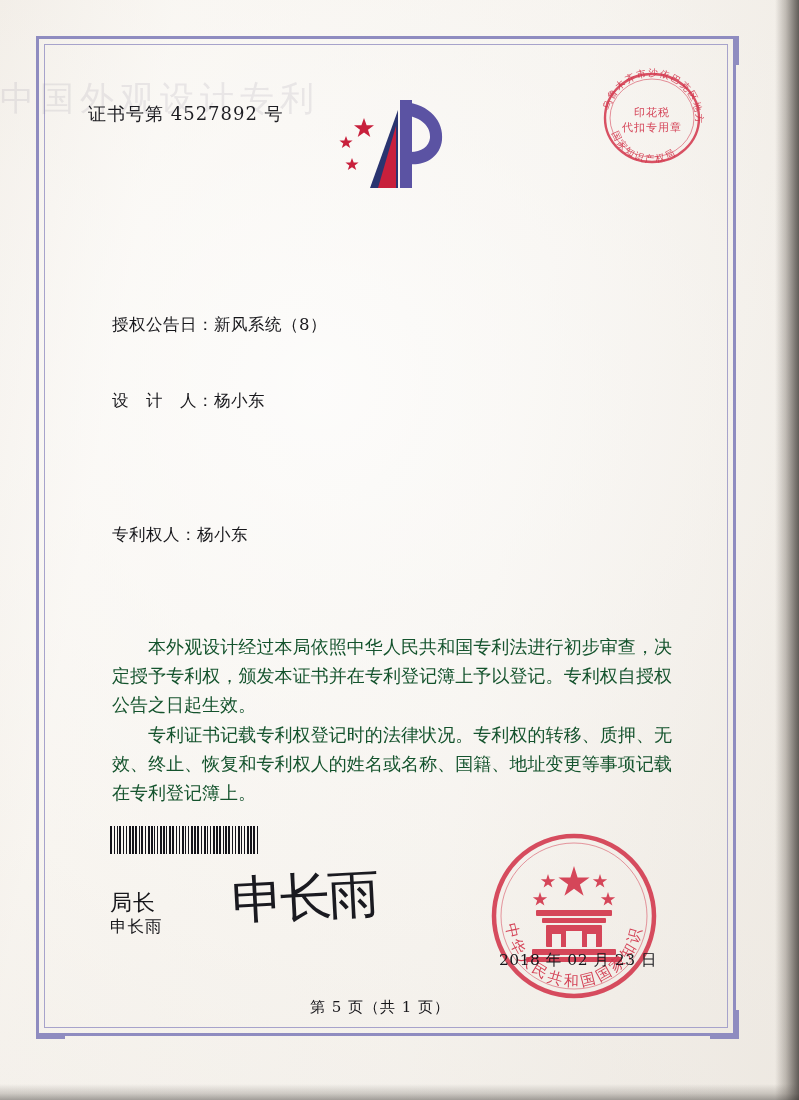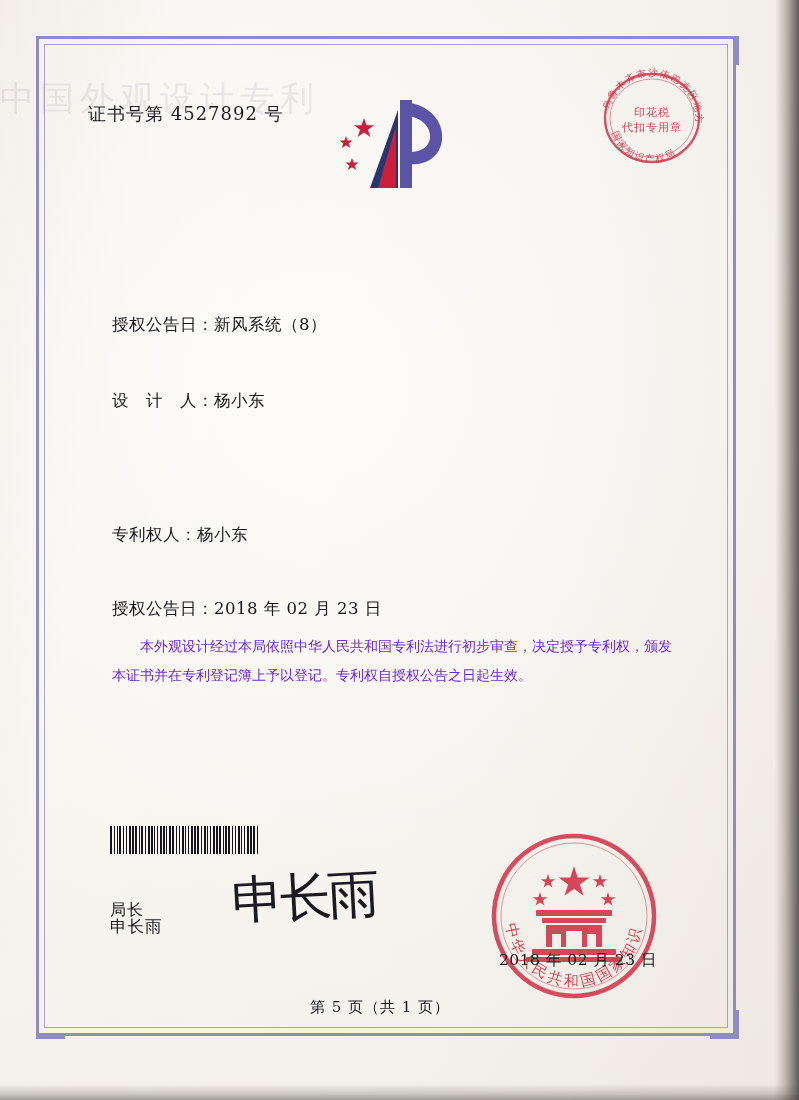--- a/index.html
+++ b/index.html
@@ -141,23 +141,23 @@
   #field-2 { top: 430px; }
   #field-3 { top: 483px; }
   #field-4 { top: 524px; }
   #field-5 { top: 598px; }
 
   
   #body-text {
     position: absolute;
     left: 112px; top: 632px;
     width: 560px;
-    font-size: 14px;
+    font-size: 18px;
     line-height: 29px;
-    color: #6d28d9;
+    color: #14532d;
     text-align: justify;
     font-family: "DejaVu Serif", serif;
   }
   #body-text p {
     margin: 0 0 1px 0;
     text-indent: 2em;
   }
 
   
   #barcode {
@@ -169,25 +169,24 @@
     display: inline-block;
     height: 100%;
     background: #14141a;
     vertical-align: top;
   }
 
   
   #director-label {
     position: absolute;
     left: 110px; top: 888px;
-    font-size: 16px;
+    font-size: 22px;
     color: #17171b;
     letter-spacing: 1px;
     font-family: "DejaVu Serif", serif;
-    margin-top: 12px;
   }
   #director-name {
     position: absolute;
     left: 110px; top: 916px;
     font-size: 16.5px;
     color: #17171b;
     letter-spacing: 1px;
     font-family: "DejaVu Serif", serif;
   }
   #handwritten-signature {
@@ -288,26 +287,24 @@
 
   <div class="field" id="field-0">
     <span class="lab">授权公告日：</span><span class="val">新风系统（8）</span>
   </div>
   <div class="field" id="field-1">
     <span class="lab">设　计　人：</span><span class="val">杨小东</span>
   </div>
   <div class="field" id="field-4">
     <span class="lab">专利权人：</span><span class="val">杨小东</span>
   </div>
-  <div class="field" id="field-5">
-    <span class="lab">授权公告日：</span><span class="val">2018 年 02 月 23 日</span>
-  </div>
 
   <div id="body-text">
     <p>本外观设计经过本局依照中华人民共和国专利法进行初步审查，决定授予专利权，颁发本证书并在专利登记簿上予以登记。专利权自授权公告之日起生效。</p>
+    <p>专利证书记载专利权登记时的法律状况。专利权的转移、质押、无效、终止、恢复和专利权人的姓名或名称、国籍、地址变更等事项记载在专利登记簿上。</p>
   </div>
 
   <div id="barcode"><i style="width:2px;background:#14141a"></i><i style="width:2px;background:transparent"></i><i style="width:1px;background:#14141a"></i><i style="width:2px;background:transparent"></i><i style="width:1px;background:#14141a"></i><i style="width:1px;background:transparent"></i><i style="width:2px;background:#14141a"></i><i style="width:2px;background:transparent"></i><i style="width:1px;background:#14141a"></i><i style="width:2px;background:transparent"></i><i style="width:1px;background:#14141a"></i><i style="width:2px;background:transparent"></i><i style="width:2px;background:#14141a"></i><i style="width:1px;background:transparent"></i><i style="width:2px;background:#14141a"></i><i style="width:1px;background:transparent"></i><i style="width:2px;background:#14141a"></i><i style="width:2px;background:transparent"></i><i style="width:1px;background:#14141a"></i><i style="width:1px;background:transparent"></i><i style="width:2px;background:#14141a"></i><i style="width:2px;background:transparent"></i><i style="width:1px;background:#14141a"></i><i style="width:2px;background:transparent"></i><i style="width:2px;background:#14141a"></i><i style="width:1px;background:transparent"></i><i style="width:2px;background:#14141a"></i><i style="width:1px;background:transparent"></i><i style="width:1px;background:#14141a"></i><i style="width:2px;background:transparent"></i><i style="width:1px;background:#14141a"></i><i style="width:2px;background:transparent"></i><i style="width:2px;background:#14141a"></i><i style="width:1px;background:transparent"></i><i style="width:2px;background:#14141a"></i><i style="width:1px;background:transparent"></i><i style="width:1px;background:#14141a"></i><i style="width:2px;background:transparent"></i><i style="width:2px;background:#14141a"></i><i style="width:1px;background:transparent"></i><i style="width:2px;background:#14141a"></i><i style="width:2px;background:transparent"></i><i style="width:1px;background:#14141a"></i><i style="width:2px;background:transparent"></i><i style="width:1px;background:#14141a"></i><i style="width:2px;background:transparent"></i><i style="width:2px;background:#14141a"></i><i style="width:1px;background:transparent"></i><i style="width:1px;background:#14141a"></i><i style="width:2px;background:transparent"></i><i style="width:1px;background:#14141a"></i><i style="width:2px;background:transparent"></i><i style="width:2px;background:#14141a"></i><i style="width:1px;background:transparent"></i><i style="width:2px;background:#14141a"></i><i style="width:1px;background:transparent"></i><i style="width:2px;background:#14141a"></i><i style="width:2px;background:transparent"></i><i style="width:1px;background:#14141a"></i><i style="width:2px;background:transparent"></i><i style="width:2px;background:#14141a"></i><i style="width:1px;background:transparent"></i><i style="width:1px;background:#14141a"></i><i style="width:2px;background:transparent"></i><i style="width:1px;background:#14141a"></i><i style="width:2px;background:transparent"></i><i style="width:2px;background:#14141a"></i><i style="width:1px;background:transparent"></i><i style="width:2px;background:#14141a"></i><i style="width:1px;background:transparent"></i><i style="width:2px;background:#14141a"></i><i style="width:2px;background:transparent"></i><i style="width:1px;background:#14141a"></i><i style="width:1px;background:transparent"></i><i style="width:2px;background:#14141a"></i><i style="width:1px;background:transparent"></i><i style="width:2px;background:#14141a"></i><i style="width:2px;background:transparent"></i><i style="width:1px;background:#14141a"></i><i style="width:2px;background:transparent"></i><i style="width:1px;background:#14141a"></i><i style="width:2px;background:transparent"></i><i style="width:2px;background:#14141a"></i><i style="width:1px;background:transparent"></i><i style="width:1px;background:#14141a"></i><i style="width:2px;background:transparent"></i><i style="width:1px;background:#14141a"></i><i style="width:2px;background:transparent"></i><i style="width:2px;background:#14141a"></i><i style="width:1px;background:transparent"></i><i style="width:2px;background:#14141a"></i><i style="width:1px;background:transparent"></i><i style="width:2px;background:#14141a"></i><i style="width:2px;background:transparent"></i><i style="width:1px;background:#14141a"></i><i style="width:2px;background:transparent"></i></div>
 
   <div id="director-label">局长</div>
   <div id="director-name">申长雨</div>
   <div id="handwritten-signature">申长雨</div>
 
   <div id="seal-national">
     <svg width="188" height="188" viewBox="0 0 188 188">

